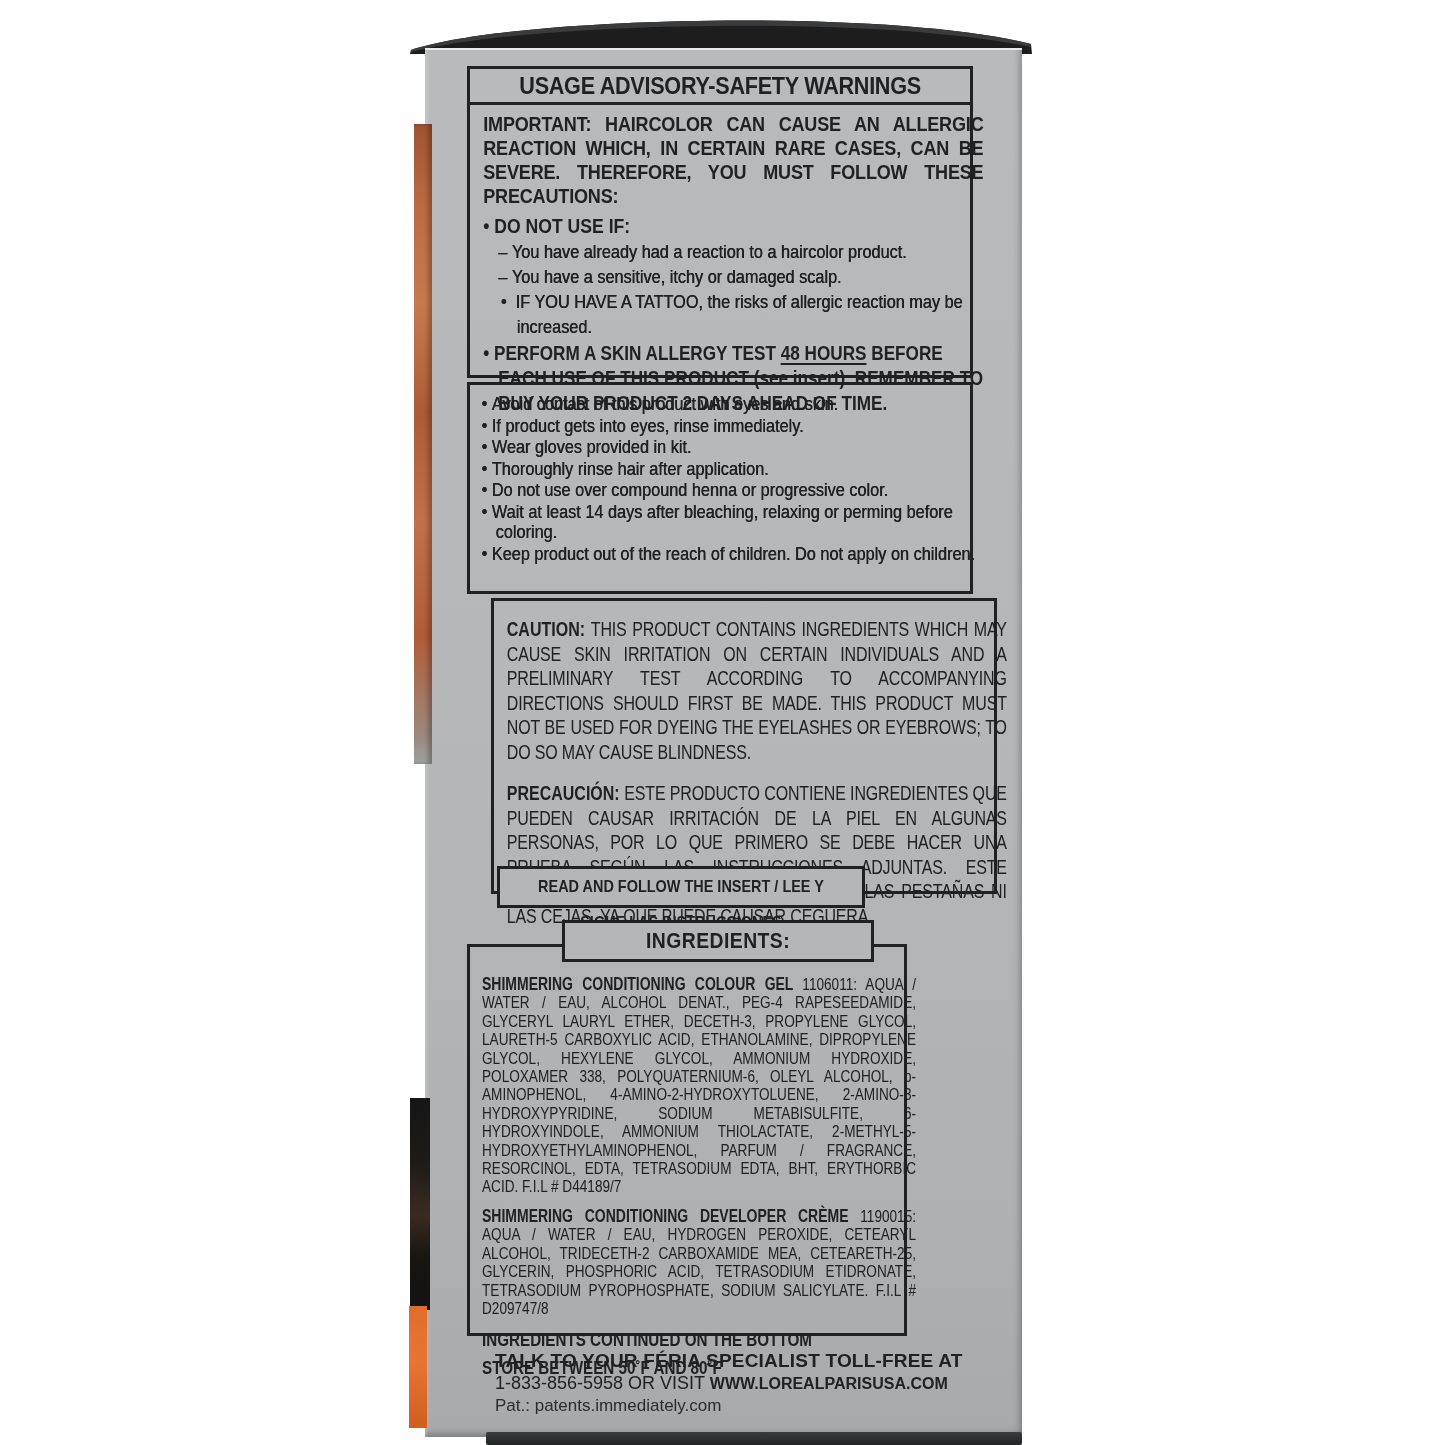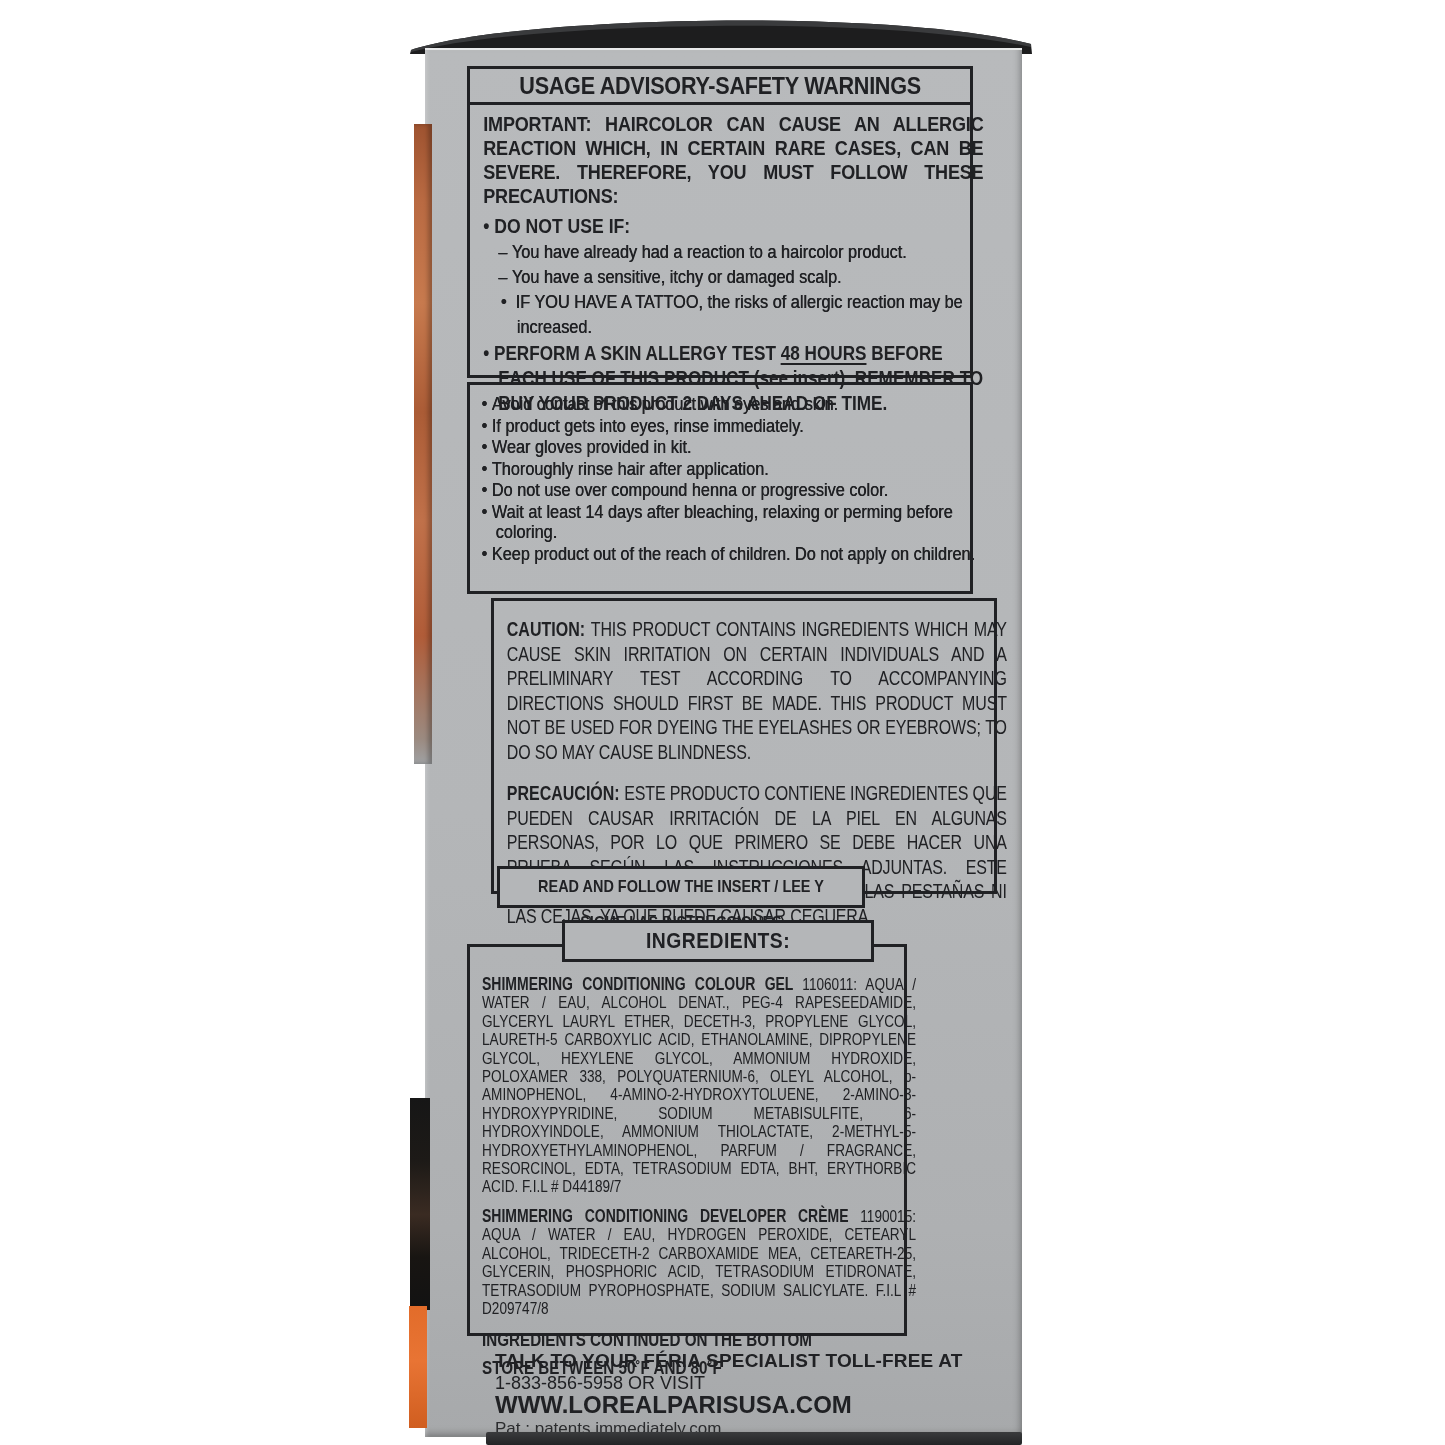--- a/index.html
+++ b/index.html
@@ -91,21 +91,21 @@
   .bar-ingredients span{font-size:21.5px;transform:scaleX(.9);letter-spacing:.5px;}
 
   .ing-para{font-size:17px;line-height:18.4px;text-align:justify;margin:0 0 10px 0;}
   .ing-para b{font-size:17.5px;}
   .continued{font-size:19px;font-weight:bold;line-height:23px;margin-top:4px;}
   .storage{font-size:19px;font-weight:bold;line-height:23px;margin-top:5px;}
 
   .footer{position:absolute;left:70px;top:1300px;width:480px;}
   .f1{font-size:19px;font-weight:bold;line-height:22px;letter-spacing:.2px;}
   .f2{font-size:18px;line-height:22px;}
-  .f2 b{font-size:24px;}
+  .f2 b{font-size:16px;}
   .f3{font-size:17px;line-height:22px;color:#2b2c2e;}
 </style>
 </head>
 <body>
 
 <div class="stage">
 
   <svg class="flap" viewBox="0 0 632 50" preserveAspectRatio="none" aria-hidden="true">
     <path d="M6,46 C110,12 480,4 626,40 L627,50 L5,50 Z" fill="#1d1d1e"></path>
     <path d="M6,46 C110,12 480,4 626,40 L626,43 C470,10 120,18 6,48 Z" fill="#3a3b3d"></path>

